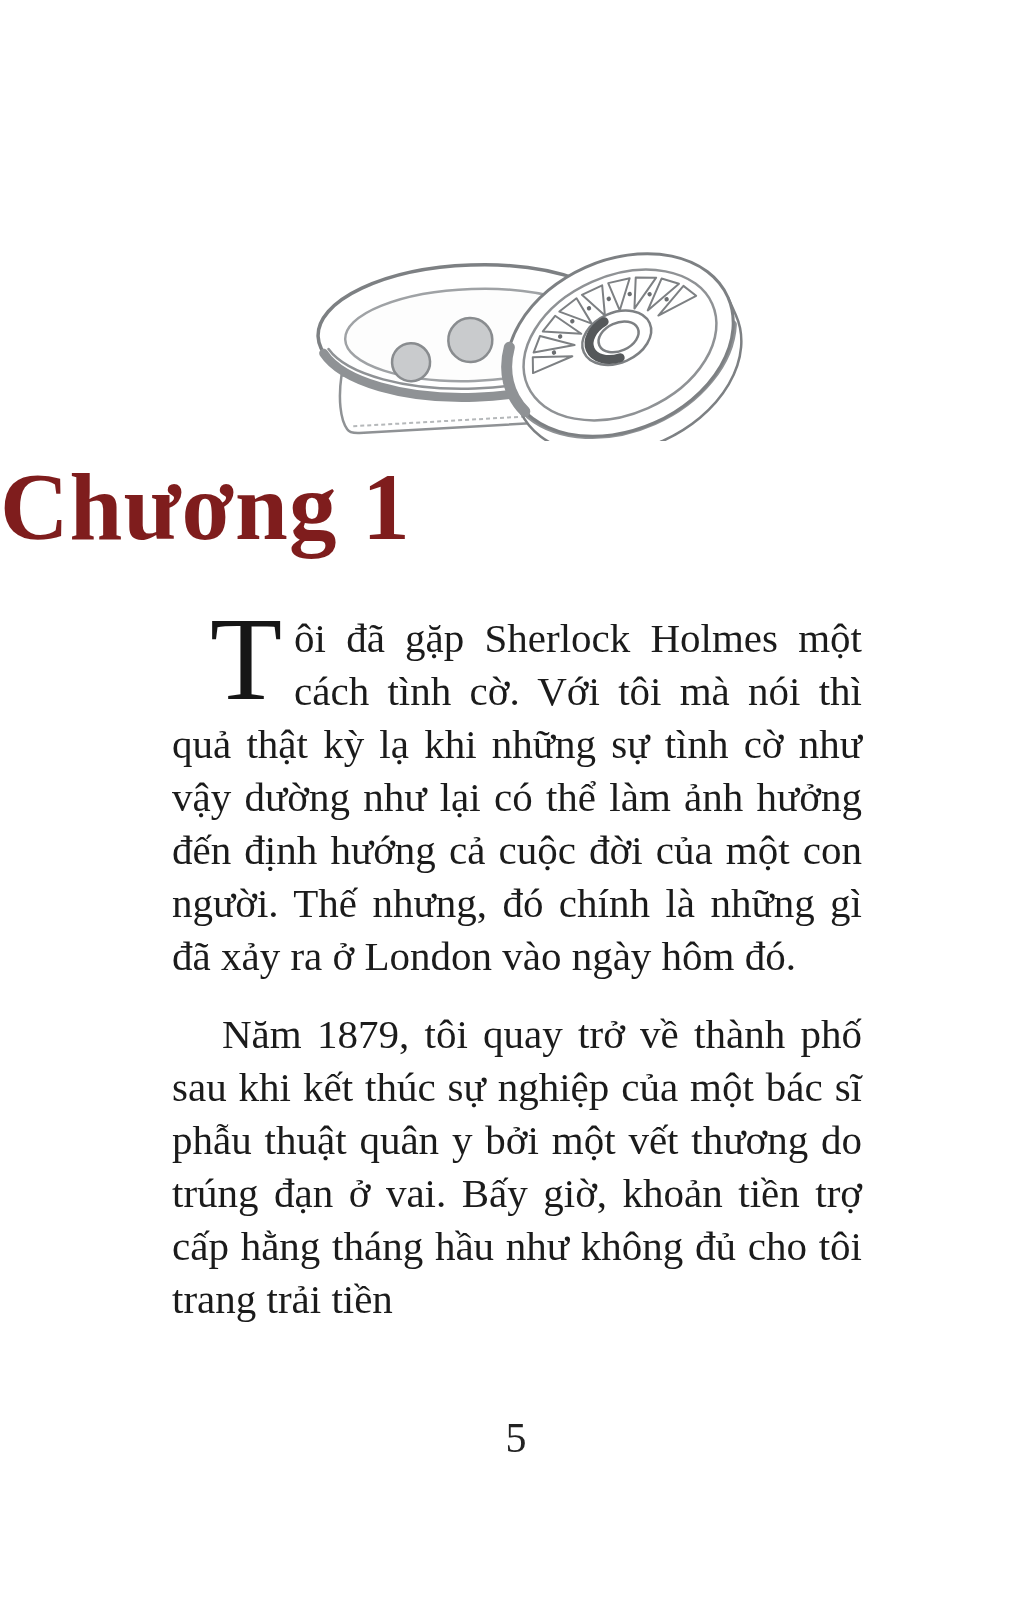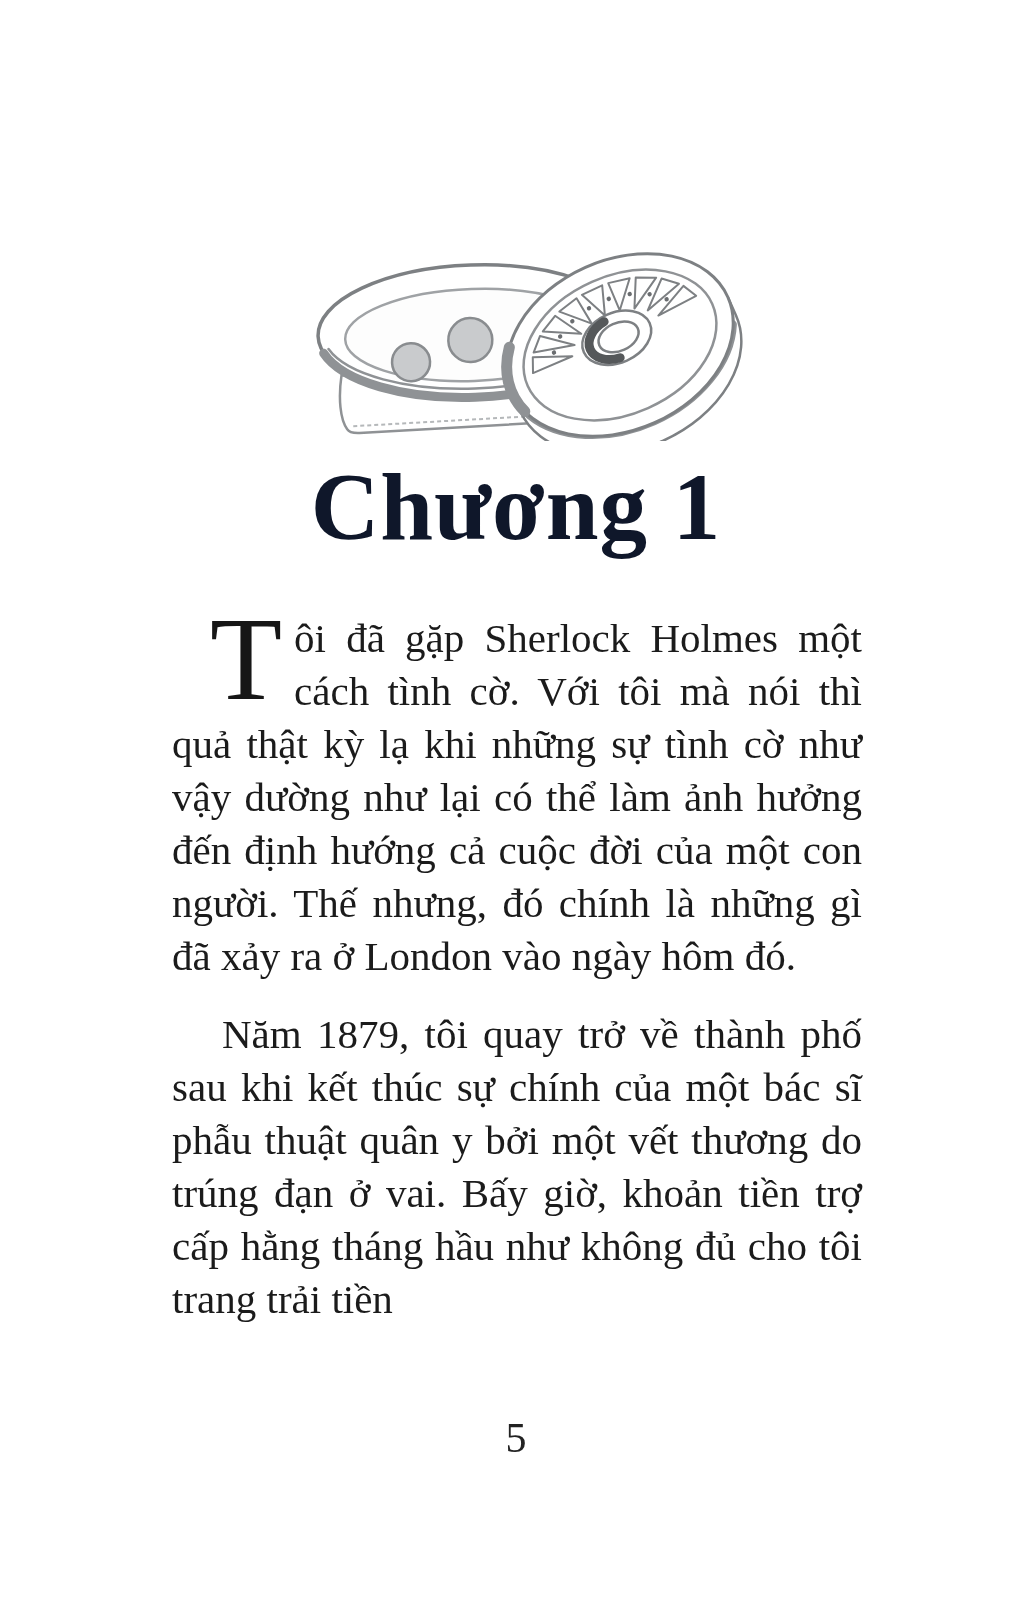--- a/index.html
+++ b/index.html
@@ -22,27 +22,26 @@
     top: 243px;
     width: 455px;
     height: 198px;
   }
   .chapter-title {
     position: absolute;
     top: 448px;
     left: 0;
     right: 0;
     margin: 0;
-    text-align: center;
     font-family: "Liberation Serif", "DejaVu Serif", serif;
     font-weight: 700;
     font-size: 95px;
     line-height: 1.25;
     letter-spacing: 1px;
-    color: #0f172a;
+    color: #7f1d1d;
   }
   .body-text {
     position: absolute;
     left: 172px;
     top: 612px;
     width: 690px;
     font-size: 41px;
     line-height: 53px;
     text-align: justify;
     color: #1b1b1b;
@@ -133,18 +132,18 @@
 
         <path class="band" d="M -102,-43 A 118 85 0 0 0 -114,22" stroke-width="11"></path>
       </g>
     </svg>
   </div>
 
   <h1 class="chapter-title">Chương 1</h1>
 
   <div class="body-text">
     <p class="para-first"><span class="drop-cap">T</span><span>ôi đã gặp Sherlock Holmes một cách tình cờ. Với tôi mà nói thì quả thật kỳ lạ khi những sự tình cờ như vậy dường như lại có thể làm ảnh hưởng đến định hướng cả cuộc đời của một con người. Thế nhưng, đó chính là những gì đã xảy ra ở London vào ngày hôm đó.</span></p>
-    <p class="para-indent"><span>Năm 1879, tôi quay trở về thành phố sau khi kết thúc sự chính của một bác sĩ phẫu thuật quân y bởi một vết thương do trúng đạn ở vai. Bấy giờ, khoản tiền trợ cấp hằng tháng hầu như không đủ cho tôi trang trải tiền</span></p>
+    <p class="para-indent"><span>Năm 1879, tôi quay trở về thành phố sau khi kết thúc sự nghiệp của một bác sĩ phẫu thuật quân y bởi một vết thương do trúng đạn ở vai. Bấy giờ, khoản tiền trợ cấp hằng tháng hầu như không đủ cho tôi trang trải tiền</span></p>
   </div>
 
   <div class="page-number">5</div>
 
 </div>
 
 </body></html>

